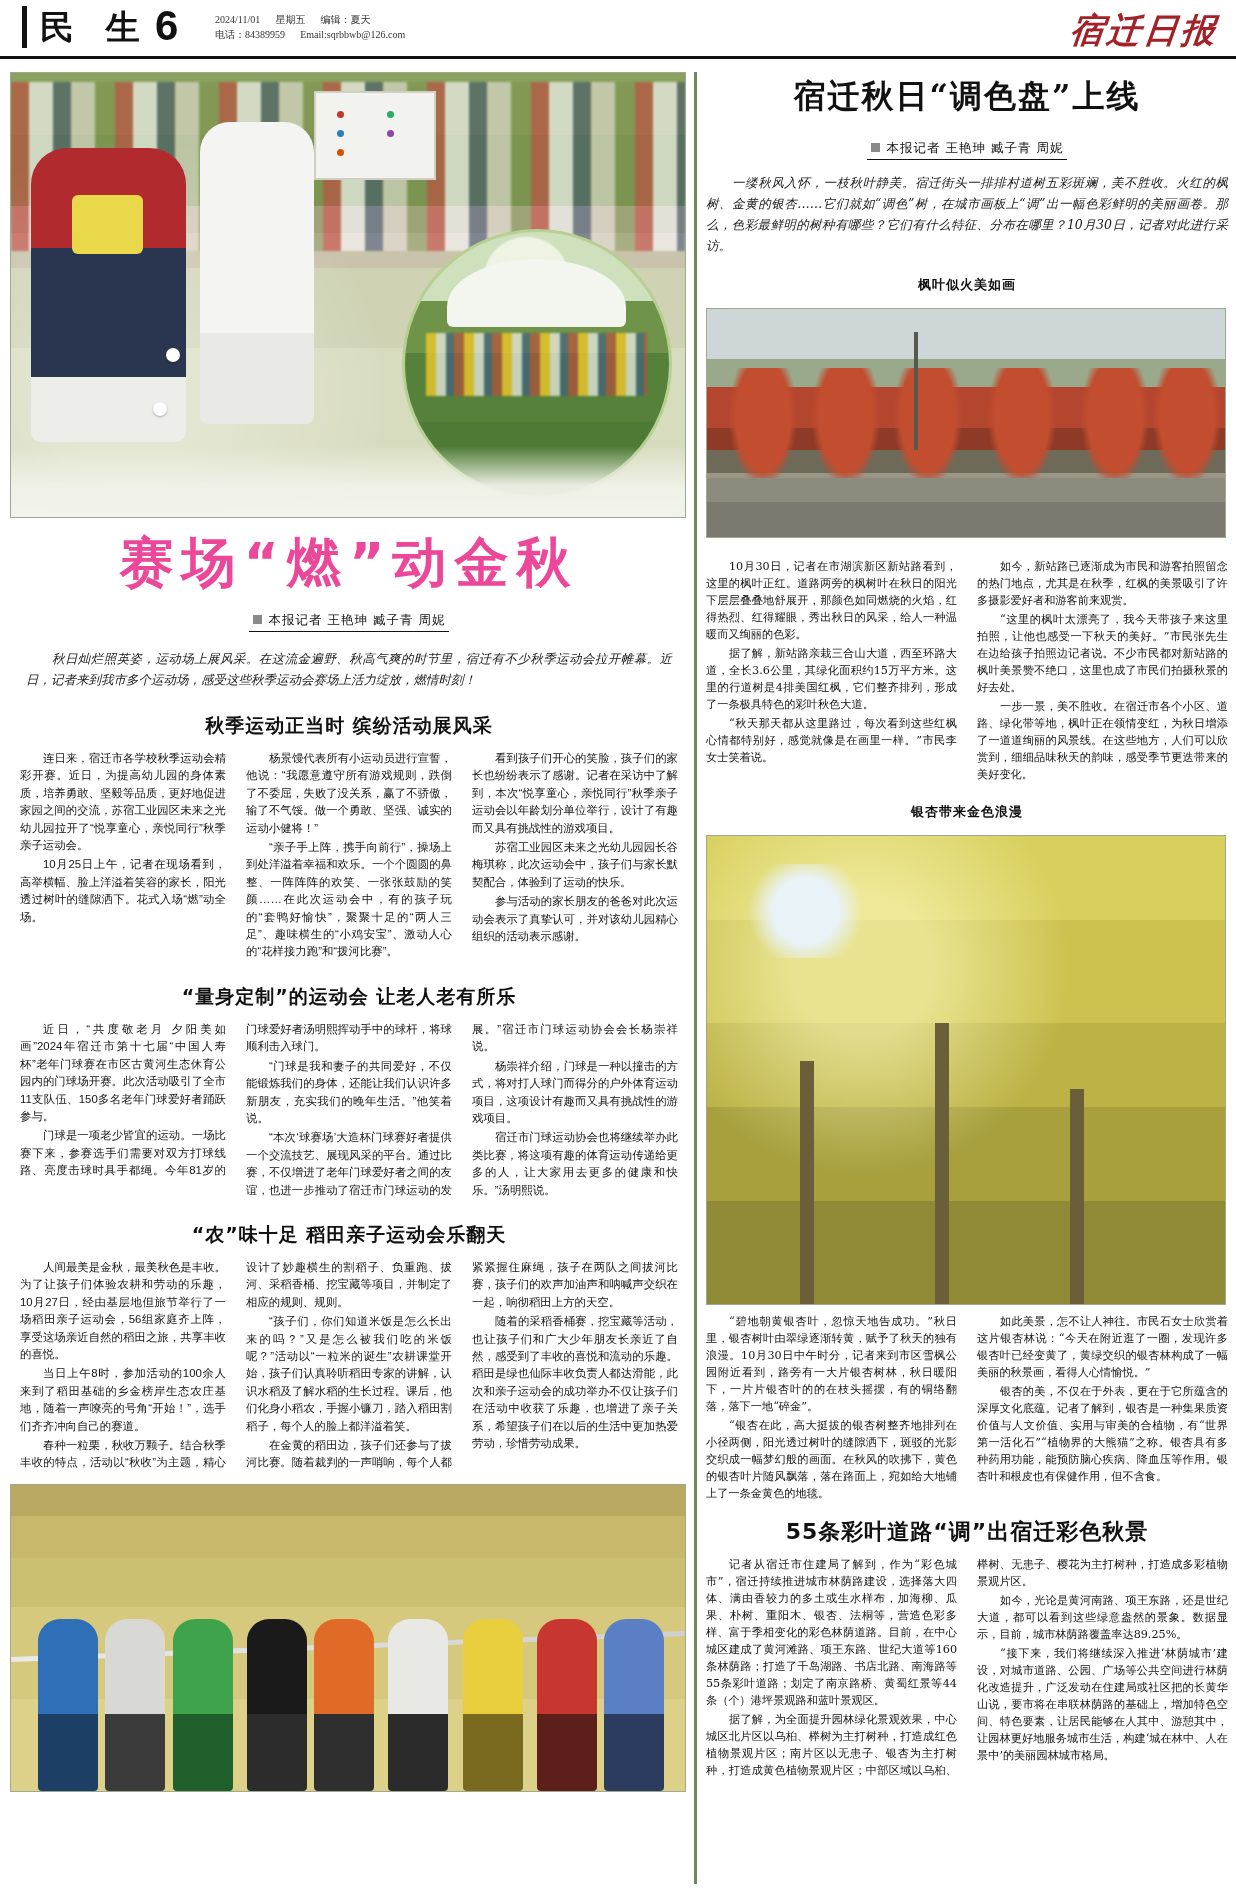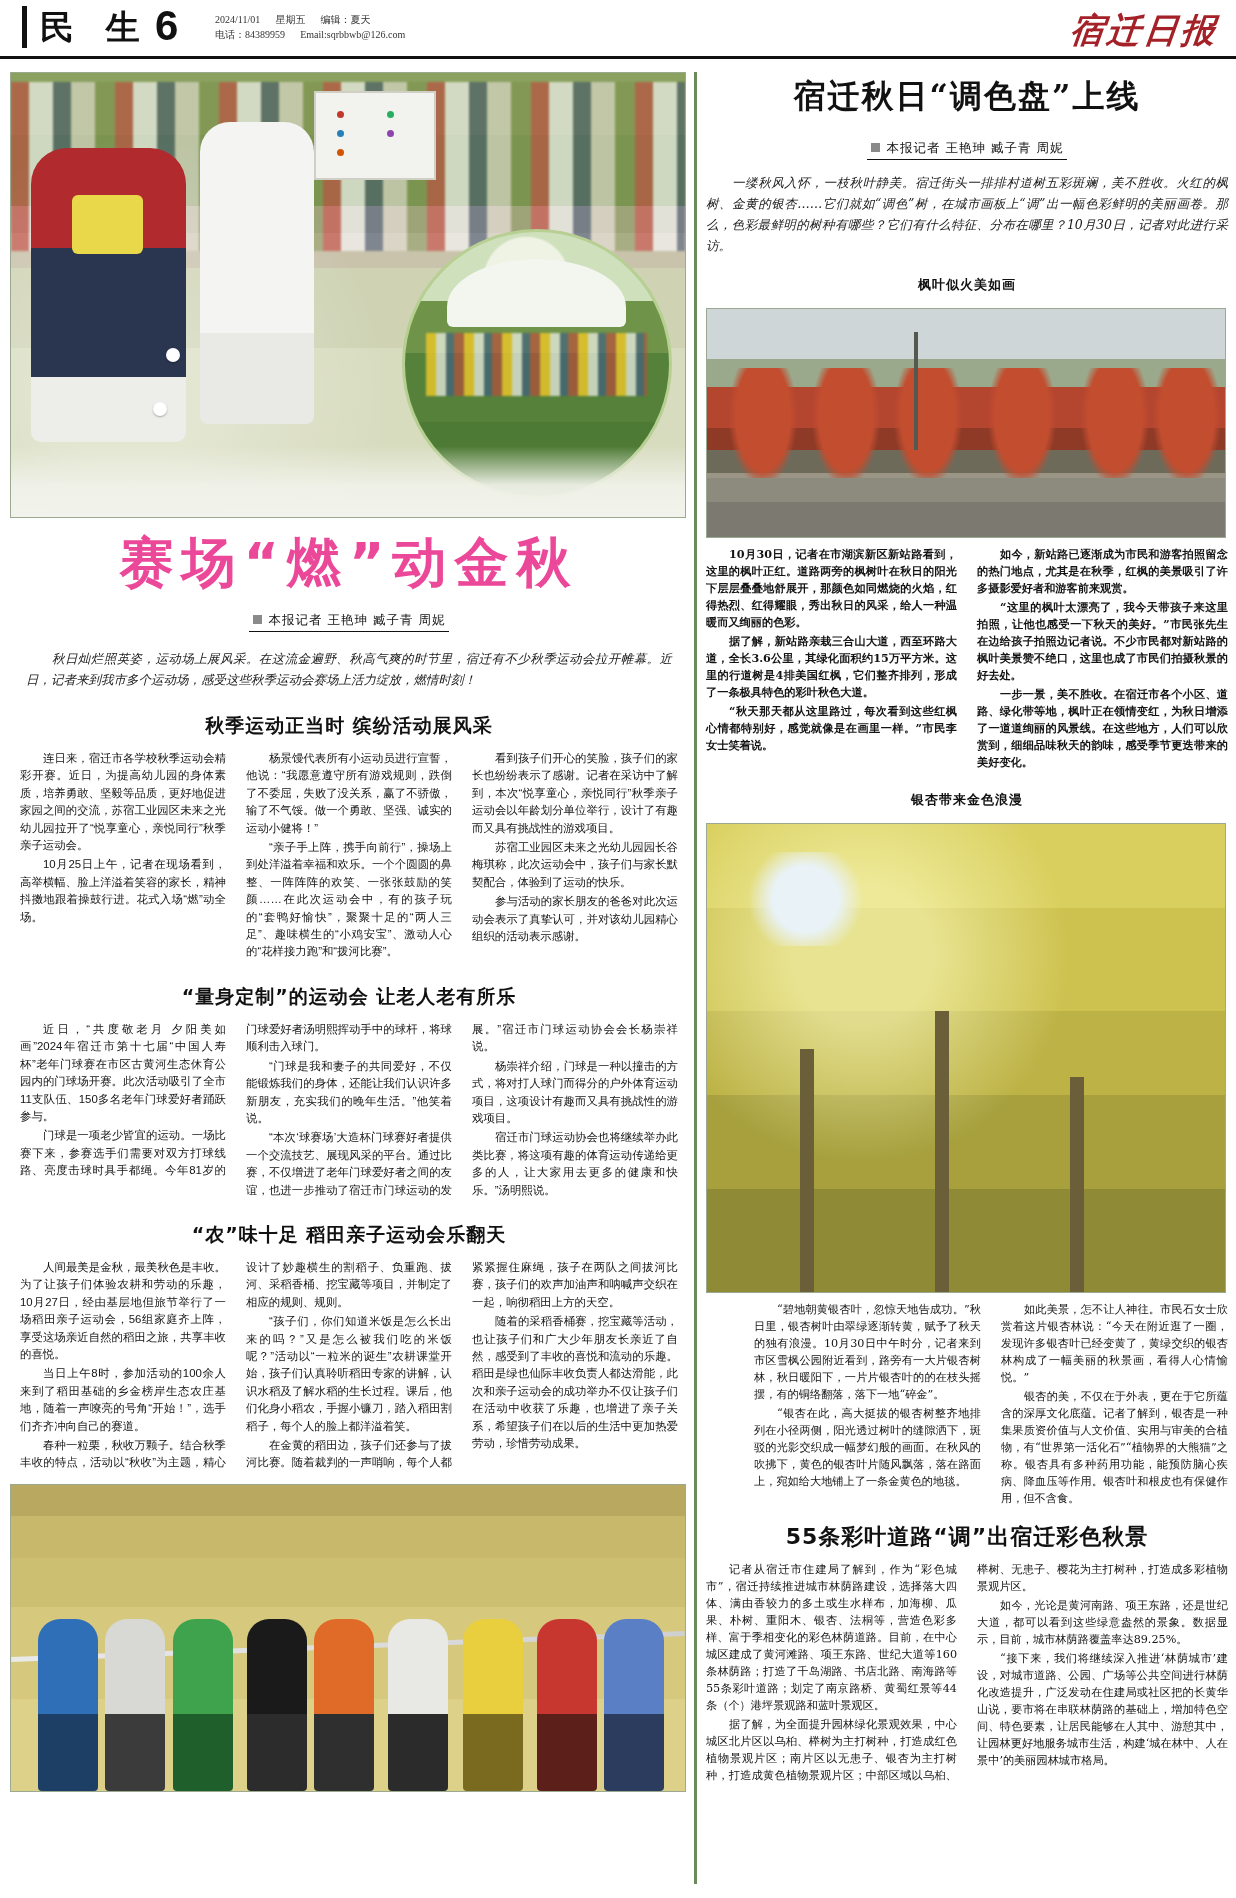--- a/index.html
+++ b/index.html
@@ -247,21 +247,21 @@
       <div class="byline">
         <span class="sq"></span><span>本报记者  王艳珅  臧子青  周妮</span>
       </div>
     </div>
 
     <div class="lede">秋日灿烂照英姿，运动场上展风采。在这流金遍野、秋高气爽的时节里，宿迁有不少秋季运动会拉开帷幕。近日，记者来到我市多个运动场，感受这些秋季运动会赛场上活力绽放，燃情时刻！</div>
 
     <div class="subhead">秋季运动正当时  缤纷活动展风采</div>
     <div class="cols3 body-text">
       <p>连日来，宿迁市各学校秋季运动会精彩开赛。近日，为提高幼儿园的身体素质，培养勇敢、坚毅等品质，更好地促进家园之间的交流，苏宿工业园区未来之光幼儿园拉开了“悦享童心，亲悦同行”秋季亲子运动会。</p>
-      <p>10月25日上午，记者在现场看到，高举横幅、脸上洋溢着笑容的家长，精神抖擞地跟着操鼓行进。花式入场“燃”动全场。</p>
+      <p>10月25日上午，记者在现场看到，高举横幅、脸上洋溢着笑容的家长，阳光透过树叶的缝隙洒下。花式入场“燃”动全场。</p>
       <p>杨景馒代表所有小运动员进行宣誓，他说：“我愿意遵守所有游戏规则，跌倒了不委屈，失败了没关系，赢了不骄傲，输了不气馁。做一个勇敢、坚强、诚实的运动小健将！”</p>
       <p>“亲子手上阵，携手向前行”，操场上到处洋溢着幸福和欢乐。一个个圆圆的鼻整、一阵阵阵的欢笑、一张张鼓励的笑颜……在此次运动会中，有的孩子玩的“套鸭好愉快”，聚聚十足的“两人三足”、趣味横生的“小鸡安宝”、激动人心的“花样接力跑”和“拨河比赛”。</p>
       <p>看到孩子们开心的笑脸，孩子们的家长也纷纷表示了感谢。记者在采访中了解到，本次“悦享童心，亲悦同行”秋季亲子运动会以年龄划分单位举行，设计了有趣而又具有挑战性的游戏项目。</p>
       <p>苏宿工业园区未来之光幼儿园园长谷梅琪称，此次运动会中，孩子们与家长默契配合，体验到了运动的快乐。</p>
       <p>参与活动的家长朋友的爸爸对此次运动会表示了真挚认可，并对该幼儿园精心组织的活动表示感谢。</p>
     </div>
 
     <div class="subhead">“量身定制”的运动会  让老人老有所乐</div>
     <div class="cols3 body-text">
       <p>近日，“共度敬老月  夕阳美如画”2024年宿迁市第十七届“中国人寿杯”老年门球赛在市区古黄河生态休育公园内的门球场开赛。此次活动吸引了全市11支队伍、150多名老年门球爱好者踊跃参与。</p>
@@ -314,37 +314,37 @@
     <div class="photo ph-maple">
       <div class="tree" style="left:4%"></div>
       <div class="tree" style="left:20%"></div>
       <div class="tree" style="left:36%"></div>
       <div class="tree" style="left:54%"></div>
       <div class="tree" style="left:72%"></div>
       <div class="tree" style="left:86%"></div>
       <div class="pole"></div>
       <div class="road"></div>
     </div>
-    <div class="cols2 body-text-r" style="margin-top:8px;font-weight:bold;">
+    <div class="cols2 body-text-r" style="margin-top:20px;">
       <p>10月30日，记者在市湖滨新区新站路看到，这里的枫叶正红。道路两旁的枫树叶在秋日的阳光下层层叠叠地舒展开，那颜色如同燃烧的火焰，红得热烈、红得耀眼，秀出秋日的风采，给人一种温暖而又绚丽的色彩。</p>
       <p>据了解，新站路亲栽三合山大道，西至环路大道，全长3.6公里，其绿化面积约15万平方米。这里的行道树是4排美国红枫，它们整齐排列，形成了一条极具特色的彩叶秋色大道。</p>
       <p>“秋天那天都从这里路过，每次看到这些红枫心情都特别好，感觉就像是在画里一样。”市民李女士笑着说。</p>
       <p>如今，新站路已逐渐成为市民和游客拍照留念的热门地点，尤其是在秋季，红枫的美景吸引了许多摄影爱好者和游客前来观赏。</p>
       <p>“这里的枫叶太漂亮了，我今天带孩子来这里拍照，让他也感受一下秋天的美好。”市民张先生在边给孩子拍照边记者说。不少市民都对新站路的枫叶美景赞不绝口，这里也成了市民们拍摄秋景的好去处。</p>
       <p>一步一景，美不胜收。在宿迁市各个小区、道路、绿化带等地，枫叶正在领情变红，为秋日增添了一道道绚丽的风景线。在这些地方，人们可以欣赏到，细细品味秋天的韵味，感受季节更迭带来的美好变化。</p>
     </div>
 
     <div class="subhead-r">银杏带来金色浪漫</div>
     <div class="photo ph-ginkgo">
       <div class="sky"></div>
       <div class="trunk" style="left:18%;height:52%"></div>
       <div class="trunk" style="left:44%;height:60%"></div>
       <div class="trunk" style="left:70%;height:46%"></div>
     </div>
-    <div class="cols2 body-text-r" style="margin-top:8px;margin-left:48px;">
+    <div class="cols2 body-text-r" style="margin-top:8px;">
       <p>“碧地朝黄银杏叶，忽惊天地告成功。”秋日里，银杏树叶由翠绿逐渐转黄，赋予了秋天的独有浪漫。10月30日中午时分，记者来到市区雪枫公园附近看到，路旁有一大片银杏树林，秋日暖阳下，一片片银杏叶的的在枝头摇摆，有的铜络翻落，落下一地“碎金”。</p>
       <p>“银杏在此，高大挺拔的银杏树整齐地排列在小径两侧，阳光透过树叶的缝隙洒下，斑驳的光影交织成一幅梦幻般的画面。在秋风的吹拂下，黄色的银杏叶片随风飘落，落在路面上，宛如给大地铺上了一条金黄色的地毯。</p>
       <p>如此美景，怎不让人神往。市民石女士欣赏着这片银杏林说：“今天在附近逛了一圈，发现许多银杏叶已经变黄了，黄绿交织的银杏林构成了一幅美丽的秋景画，看得人心情愉悦。”</p>
       <p>银杏的美，不仅在于外表，更在于它所蕴含的深厚文化底蕴。记者了解到，银杏是一种集果质资价值与人文价值、实用与审美的合植物，有“世界第一活化石”“植物界的大熊猫”之称。银杏具有多种药用功能，能预防脑心疾病、降血压等作用。银杏叶和根皮也有保健作用，但不含食。</p>
     </div>
 
     <div class="headline-r2">55条彩叶道路“调”出宿迁彩色秋景</div>
     <div class="cols2 body-text-r">
       <p>记者从宿迁市住建局了解到，作为“彩色城市”，宿迁持续推进城市林荫路建设，选择落大四体、满由香较力的多土或生水样布，加海柳、瓜果、朴树、重阳木、银杏、法桐等，营造色彩多样、富于季相变化的彩色林荫道路。目前，在中心城区建成了黄河滩路、项王东路、世纪大道等160条林荫路；打造了千岛湖路、书店北路、南海路等55条彩叶道路；划定了南京路桥、黄蜀红景等44条（个）港坪景观路和蓝叶景观区。</p>
       <p>据了解，为全面提升园林绿化景观效果，中心城区北片区以乌桕、榉树为主打树种，打造成红色植物景观片区；南片区以无患子、银杏为主打树种，打造成黄色植物景观片区；中部区域以乌桕、榉树、无患子、樱花为主打树种，打造成多彩植物景观片区。</p>

